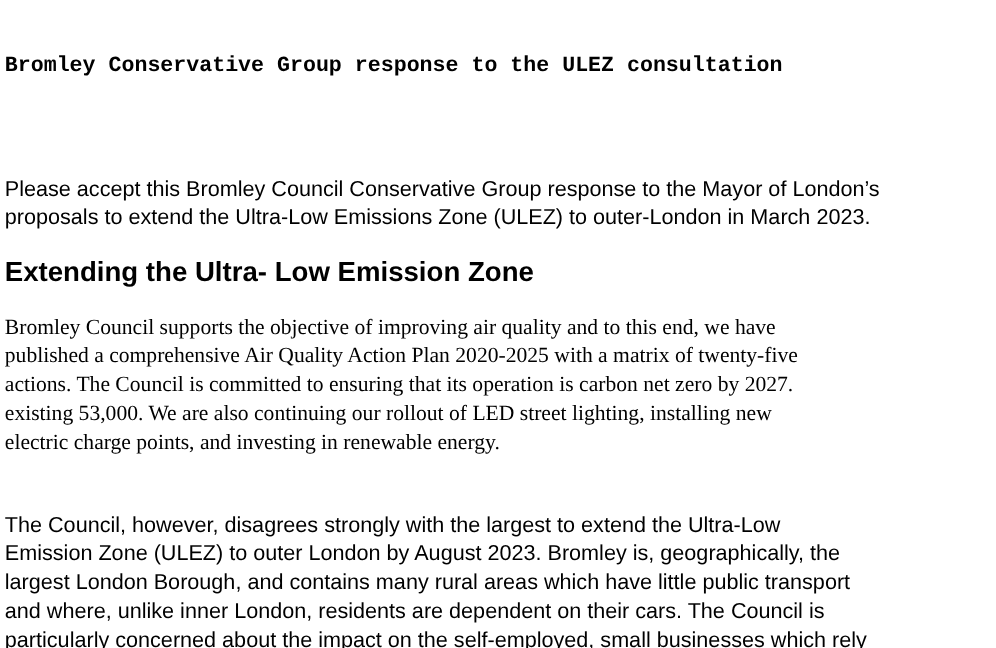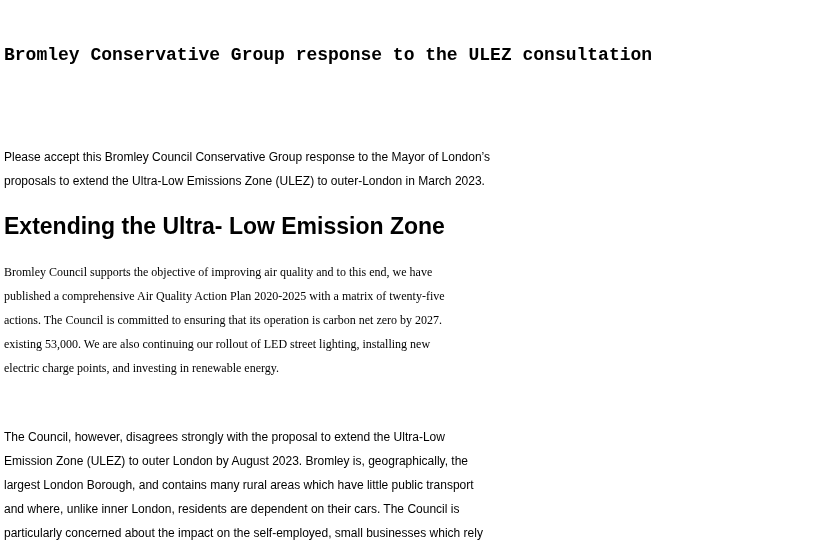--- a/index.html
+++ b/index.html
@@ -27,21 +27,21 @@
     left: 0;
     font-size: 18px;
     font-weight: bold;
     line-height: 24px;
     white-space: nowrap;
     font-family: Liberation Mono, monospace;
   }
   .para {
     position: absolute;
     left: 0;
-    font-size: 12px;
+    font-size: 18px;
     line-height: 24px;
     margin: 0;
   }
   .para .line {
     display: block;
     white-space: nowrap;
   }
   .heading {
     position: absolute;
     left: 0;
@@ -70,19 +70,19 @@
 
   <p class="para" id="p2">
     <span class="line">Bromley Council supports the objective of improving air quality and to this end, we have</span>
     <span class="line">published a comprehensive Air Quality Action Plan 2020-2025 with a matrix of twenty-five</span>
     <span class="line">actions. The Council is committed to ensuring that its operation is carbon net zero by 2027.</span>
     <span class="line">existing 53,000. We are also continuing our rollout of LED street lighting, installing new</span>
     <span class="line">electric charge points, and investing in renewable energy.</span>
   </p>
 
   <p class="para" id="p3">
-    <span class="line">The Council, however, disagrees strongly with the proposal to extend the Ultra-Low</span>
+    <span class="line">The Council, however, disagrees strongly with the largest to extend the Ultra-Low</span>
     <span class="line">Emission Zone (ULEZ) to outer London by August 2023. Bromley is, geographically, the</span>
     <span class="line">largest London Borough, and contains many rural areas which have little public transport</span>
     <span class="line">and where, unlike inner London, residents are dependent on their cars. The Council is</span>
     <span class="line">particularly concerned about the impact on the self-employed, small businesses which rely</span>
   </p>
 </div>
 
 </body></html>

